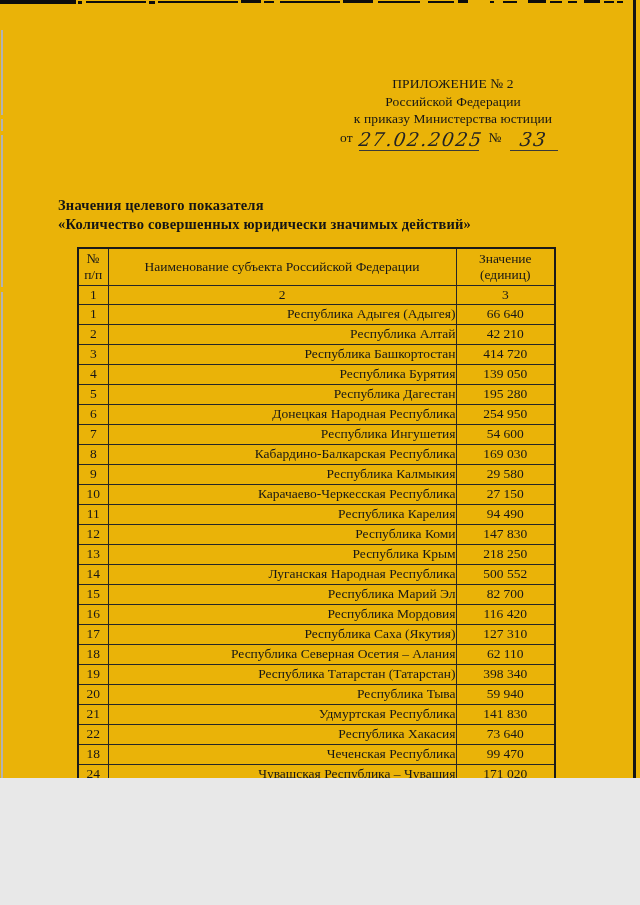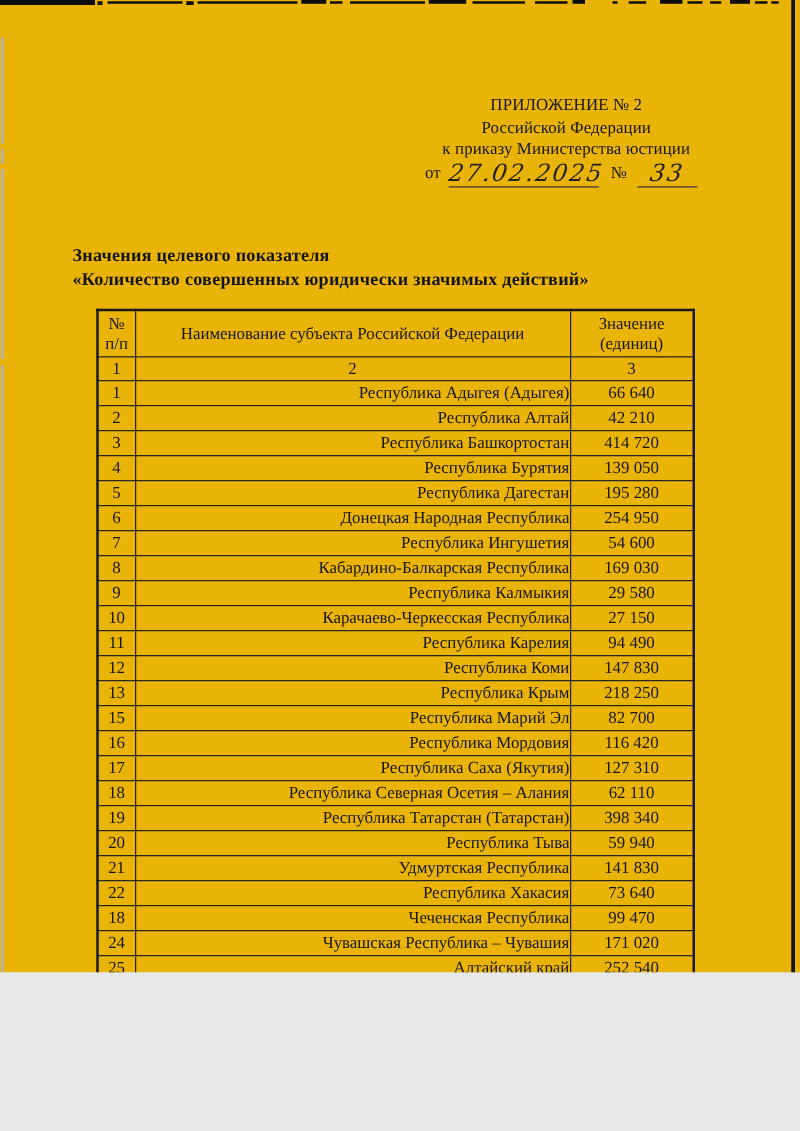--- a/index.html
+++ b/index.html
@@ -204,20 +204,25 @@
       <td class="cell-num">12</td>
       <td class="cell-name">Республика Коми</td>
       <td class="cell-val">147 830</td>
     </tr>
         <tr class="data-row">
       <td class="cell-num">13</td>
       <td class="cell-name">Республика Крым</td>
       <td class="cell-val">218 250</td>
     </tr>
         <tr class="data-row">
+      <td class="cell-num">14</td>
+      <td class="cell-name">Луганская Народная Республика</td>
+      <td class="cell-val">500 552</td>
+    </tr>
+        <tr class="data-row">
       <td class="cell-num">15</td>
       <td class="cell-name">Республика Марий Эл</td>
       <td class="cell-val">82 700</td>
     </tr>
         <tr class="data-row">
       <td class="cell-num">16</td>
       <td class="cell-name">Республика Мордовия</td>
       <td class="cell-val">116 420</td>
     </tr>
         <tr class="data-row">

